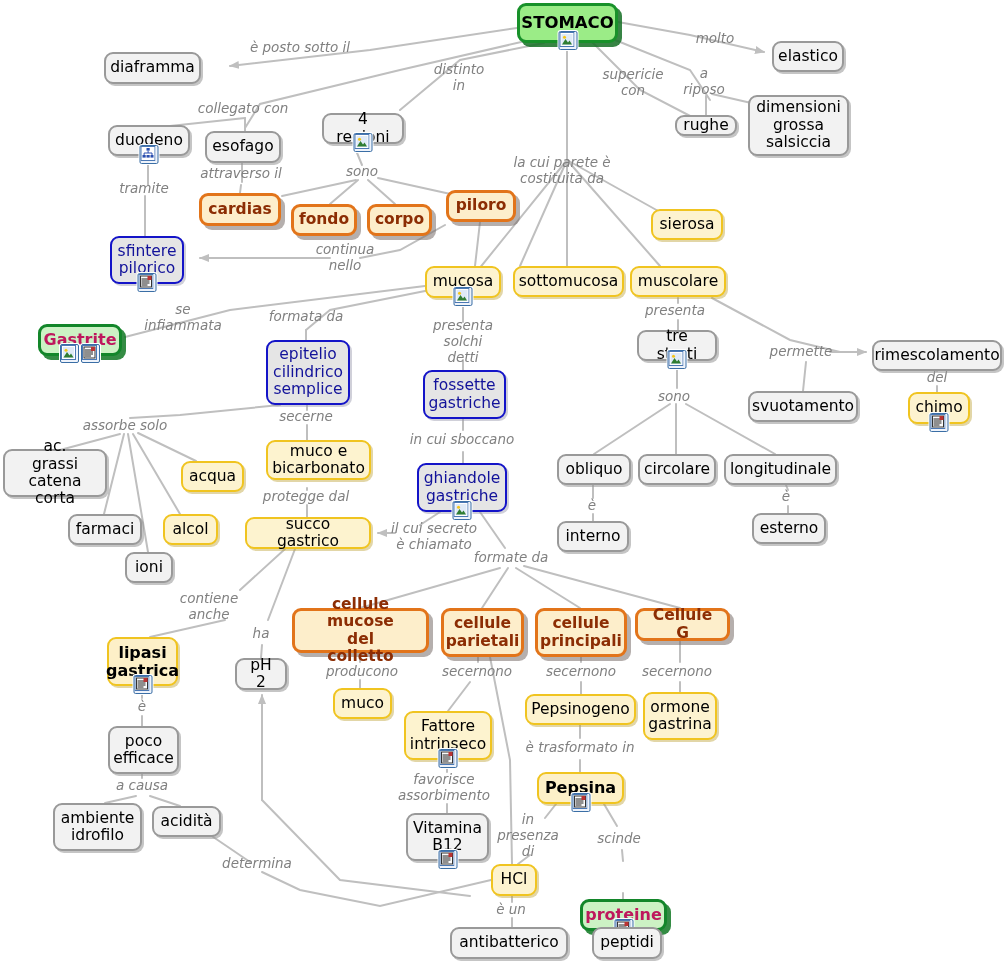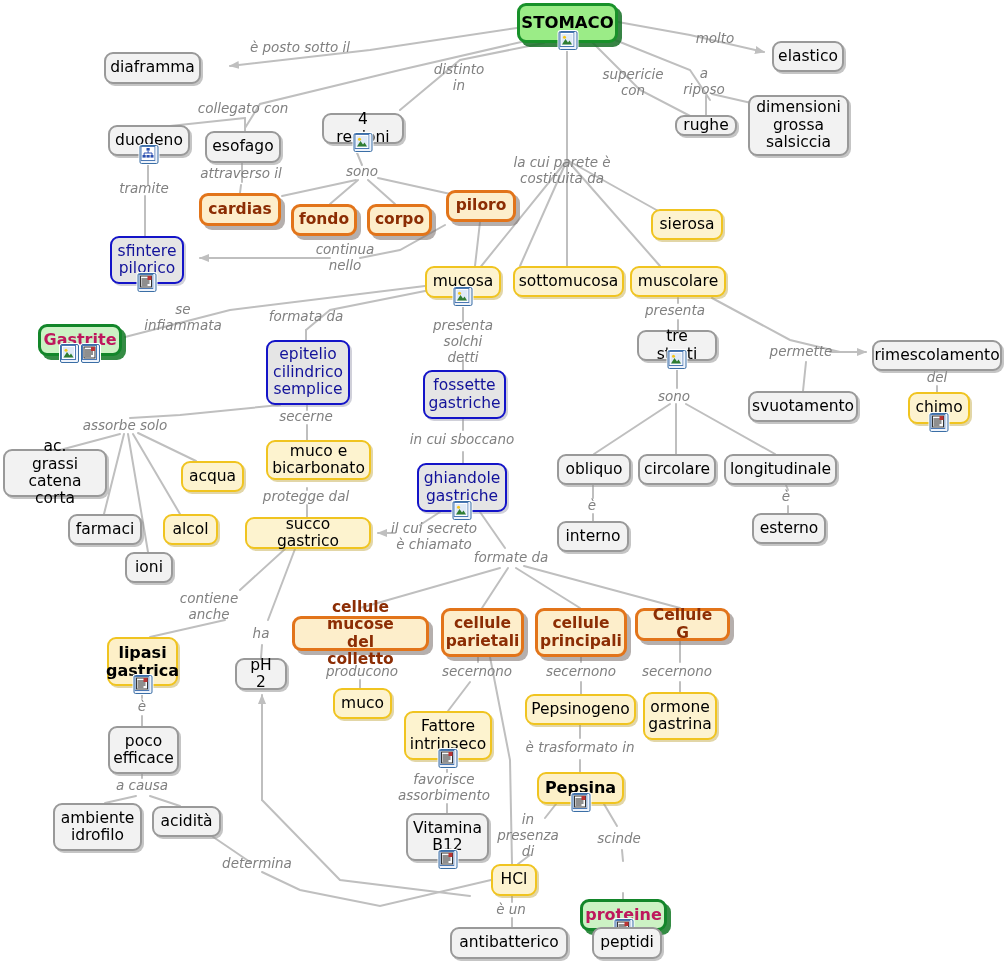--- a/index.html
+++ b/index.html
@@ -396,21 +396,21 @@
       </div>
       <div class="node t-gray" style="left: 557px; top: 521px; width: 72px; height: 31px;">
         <span class="lbl">interno</span>
       </div>
       <div class="node t-gray" style="left: 752px; top: 513px; width: 74px; height: 31px;">
         <span class="lbl">esterno</span>
       </div>
       <div class="node t-gray" style="left: 125px; top: 552px; width: 48px; height: 31px;">
         <span class="lbl">ioni</span>
       </div>
-      <div class="node t-orange" style="left: 292px; top: 608px; width: 137px; height: 35px; margin-top: 8px;">
+      <div class="node t-orange" style="left: 292px; top: 608px; width: 137px; height: 45px;">
         <span class="lbl">cellule mucose
 del colletto</span>
       </div>
       <div class="node t-orange" style="left: 441px; top: 608px; width: 83px; height: 49px;">
         <span class="lbl">cellule
 parietali</span>
       </div>
       <div class="node t-orange" style="left: 535px; top: 608px; width: 92px; height: 49px;">
         <span class="lbl">cellule
 principali</span>

